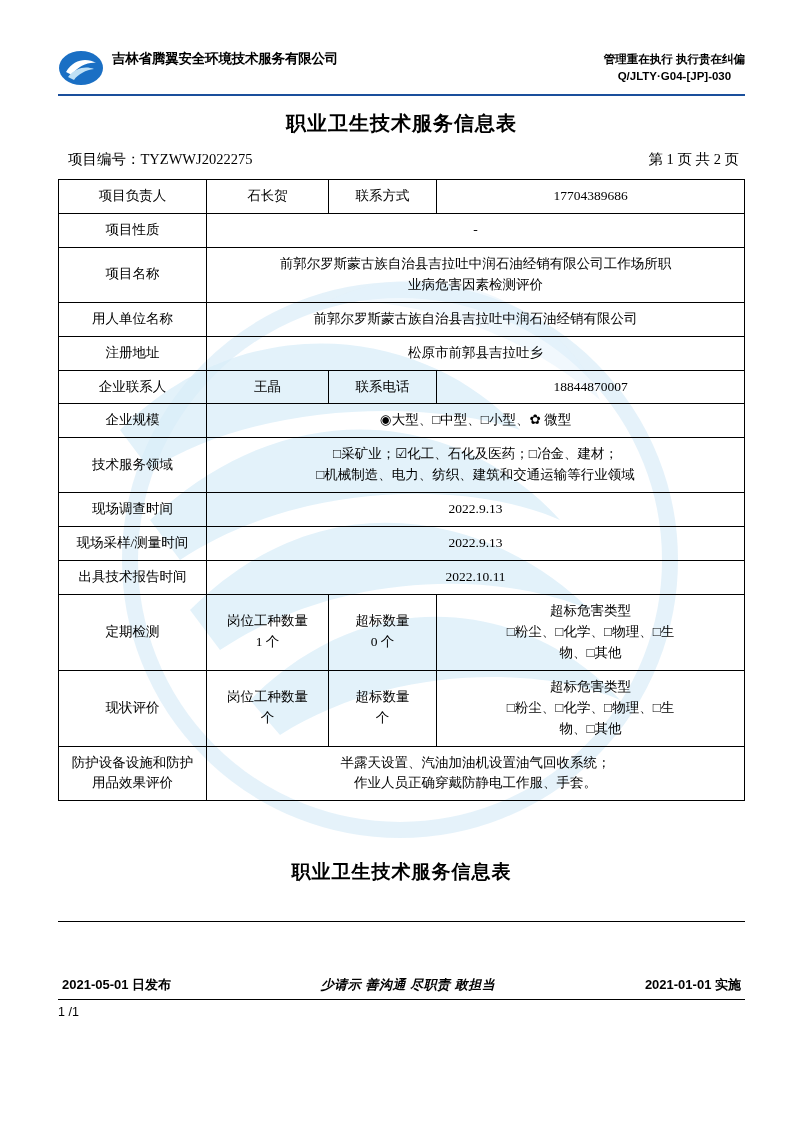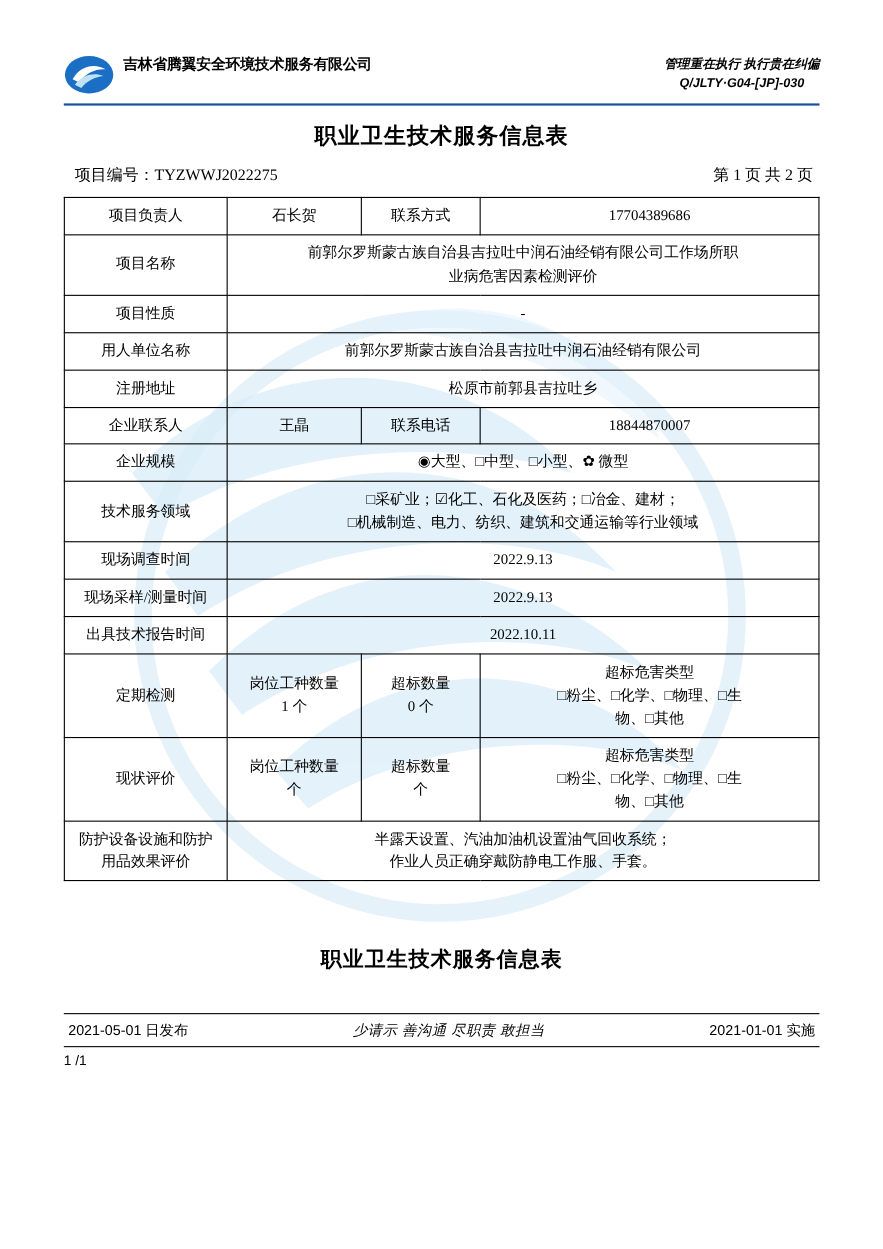--- a/index.html
+++ b/index.html
@@ -53,21 +53,20 @@
     font-family: "Liberation Sans", "DejaVu Sans", sans-serif;
     font-size: 13.5px;
     font-weight: bold;
     letter-spacing: -0.2px;
   }
   .header-right {
     text-align: center;
     font-family: "Liberation Sans", "DejaVu Sans", sans-serif;
     font-size: 11.5px;
     font-weight: bold;
-    font-style: italic;
     line-height: 1.5;
   }
   .header-rule {
     position: relative;
     z-index: 2;
     border-bottom: 2.2px solid #1a4f9c;
     margin-top: 4px;
   }
   
   .doc-title {
@@ -149,22 +148,23 @@
     margin-top: 36px;
   }
   .footer {
     position: relative;
     z-index: 2;
     display: flex;
     justify-content: space-between;
     align-items: center;
     font-family: "Liberation Sans", "DejaVu Sans", sans-serif;
     font-size: 13px;
-    font-weight: normal;
+    font-weight: bold;
     padding: 6px 4px 0 4px;
+    margin-top: 48px;
   }
   .footer .mid {
     font-style: italic;
     letter-spacing: 0.5px;
   }
   .footer-rule2 {
     position: relative;
     z-index: 2;
     border-bottom: 1.6px solid #000000;
     margin-top: 5px;
@@ -231,29 +231,29 @@
       <col>
     </colgroup>
     <tbody>
       <tr>
         <td class="label">项目负责人</td>
         <td>石长贺</td>
         <td>联系方式</td>
         <td>17704389686</td>
       </tr>
       <tr>
+        <td class="label">项目性质</td>
+        <td colspan="3">-</td>
+      </tr>
+      <tr>
         <td class="label">项目名称</td>
         <td colspan="3" class="cell-2line">
           <div>前郭尔罗斯蒙古族自治县吉拉吐中润石油经销有限公司工作场所职</div>
           <div>业病危害因素检测评价</div>
         </td>
-      </tr>
-      <tr>
-        <td class="label">项目性质</td>
-        <td colspan="3">-</td>
       </tr>
       <tr>
         <td class="label">用人单位名称</td>
         <td colspan="3">前郭尔罗斯蒙古族自治县吉拉吐中润石油经销有限公司</td>
       </tr>
       <tr>
         <td class="label">注册地址</td>
         <td colspan="3">松原市前郭县吉拉吐乡</td>
       </tr>
       <tr>

